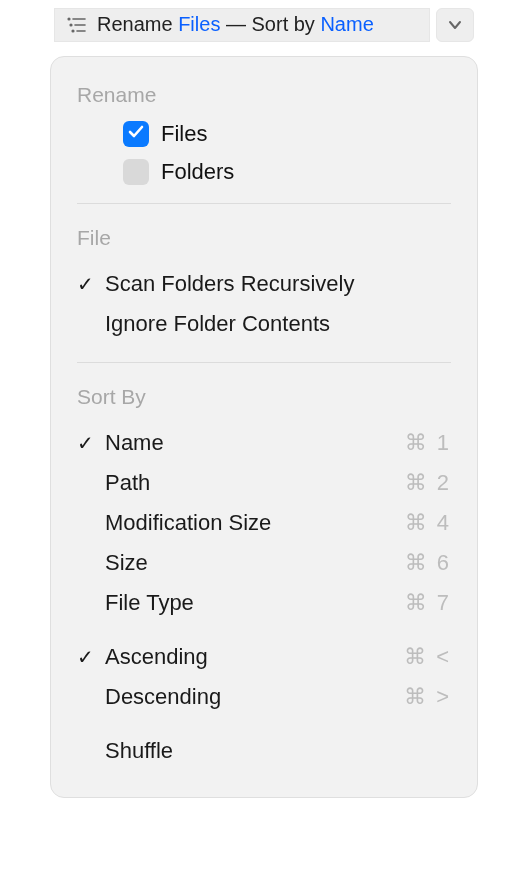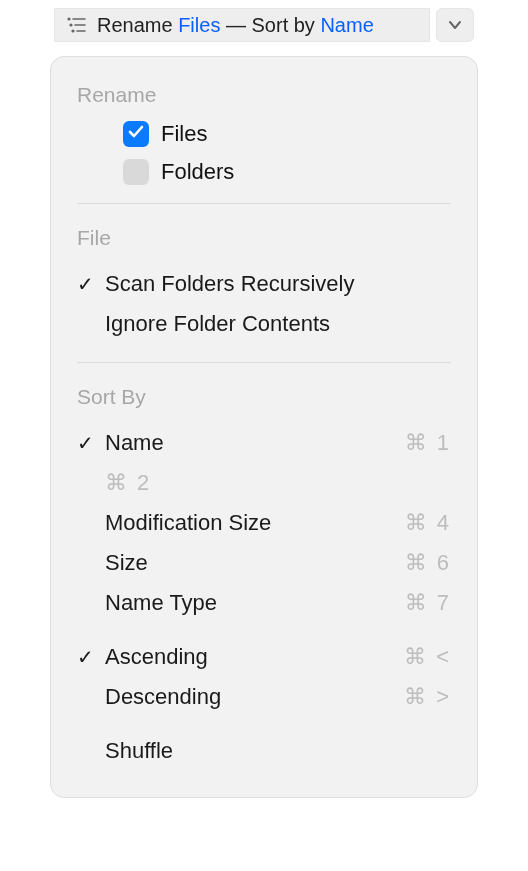--- a/index.html
+++ b/index.html
@@ -11,21 +11,20 @@
       padding: 8px 0 0 0;
     }
     .toolbar {
       display: flex;
       align-items: center;
       margin-left: 54px;
       margin-right: 54px;
     }
     .toolbar-btn {
       display: flex;
-      align-items: center;
       background: #eeeeee;
       border: 1px solid #e6e6e6;
       border-radius: 0;
       padding: 4px 10px;
       height: 34px;
       font-size: 20px;
       color: #222;
       flex: 1;
     }
     .toolbar-btn .icon-lines {
@@ -184,35 +183,36 @@
 
   <div class="section-header">Sort By</div>
 
   <div class="menu-item">
     <span class="check-slot">✓</span>
     <span class="label">Name</span>
     <span class="shortcut">⌘ 1</span>
   </div>
   <div class="menu-item">
     <span class="check-slot"></span>
+    <span class="label">Path</span>
     <span class="shortcut">⌘ 2</span>
   </div>
   <div class="menu-item">
     <span class="check-slot"></span>
     <span class="label">Modification Size</span>
     <span class="shortcut">⌘ 4</span>
   </div>
   <div class="menu-item">
     <span class="check-slot"></span>
     <span class="label">Size</span>
     <span class="shortcut">⌘ 6</span>
   </div>
   <div class="menu-item">
     <span class="check-slot"></span>
-    <span class="label">Name Type</span>
+    <span class="label">File Type</span>
     <span class="shortcut">⌘ 7</span>
   </div>
 
   <div class="group-gap"></div>
 
   <div class="menu-item">
     <span class="check-slot">✓</span>
     <span class="label">Ascending</span>
     <span class="shortcut">⌘ &lt;</span>
   </div>

